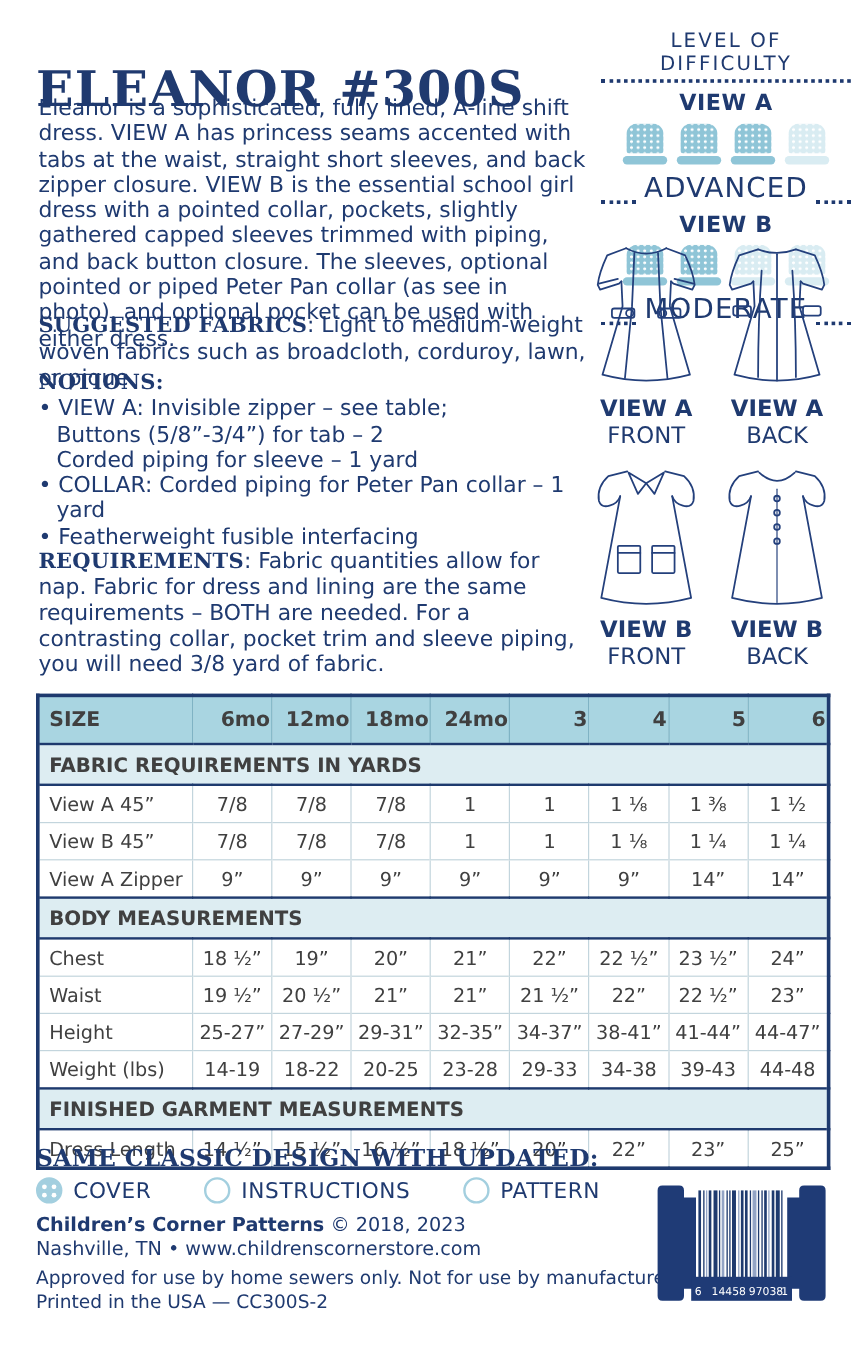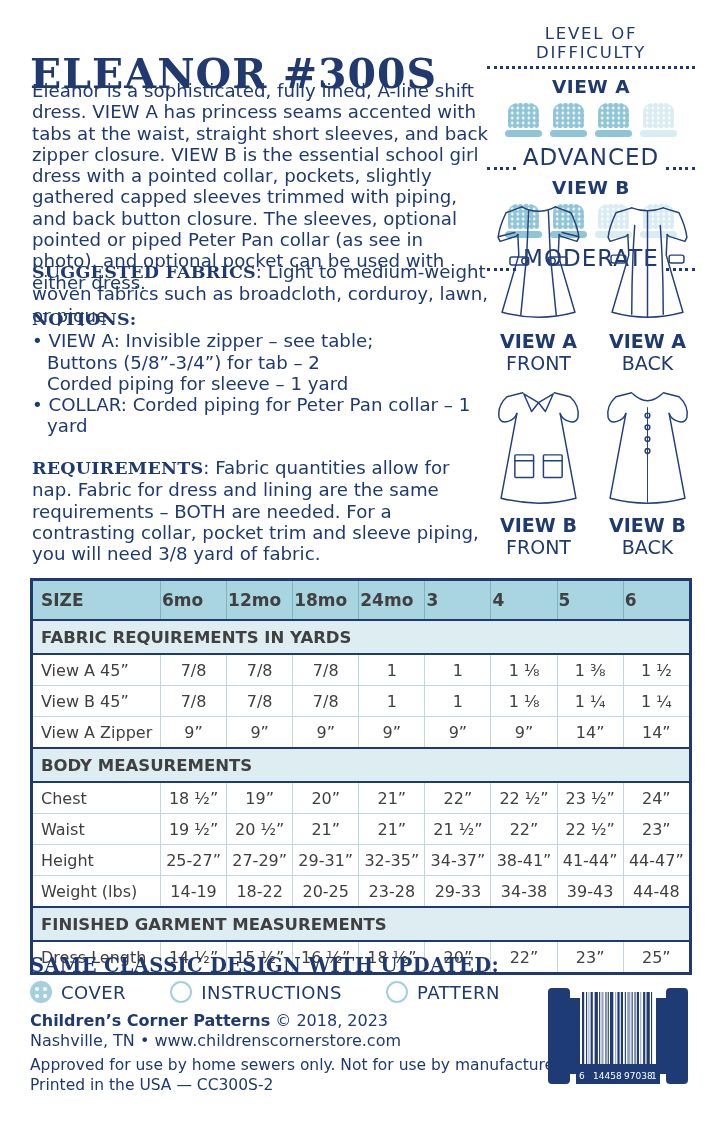--- a/index.html
+++ b/index.html
@@ -15,21 +15,21 @@
   .sect-label{font-family:"DejaVu Serif",serif;font-weight:700;font-size:17.5px;letter-spacing:.2px;}
   .fabrics{left:32px;top:261px;}
   .notions{left:32px;top:309px;}
   .notion-list{margin:0;padding:0;list-style:none;}
   .notion-line1{padding-left:15px;text-indent:-15px;}
   .notion-line1::before{content:"• ";}
   .notion-line2{padding-left:15px;}
   .requirements{left:32px;top:457px;}
 
   
-  .difficulty{left:487px;top:24px;width:208px;text-align:center;}
+  .difficulty{left:501px;top:24px;width:208px;text-align:center;}
   .lod-heading{font-size:16.5px;letter-spacing:1.8px;padding-bottom:4px;
                border-bottom:3px dotted #1f3a70;}
   .view-label{font-size:18.5px;font-weight:700;letter-spacing:.5px;margin-top:7px;}
   .thimble-row{display:flex;justify-content:center;align-items:flex-end;margin:6px 0 7px;}
   .thimble{margin:0 4px;display:flex;flex-direction:column;align-items:center;}
   .thimble .dome{width:31px;height:25px;border-radius:9px 9px 3px 3px;background-color:#8fc5d7;
       background-image:radial-gradient(#fff 1.1px, rgba(255,255,255,0) 1.6px);
       background-size:5.5px 5px;background-position:1.5px 2.5px;}
   .thimble .base{width:37px;height:7px;border-radius:3.5px;background-color:#8fc5d7;margin-top:2px;}
   .thimble.faded .dome,.thimble.faded .base{background-color:#d9ecf2;}
@@ -41,21 +41,21 @@
          column-gap:6px;row-gap:8px;}
   .illo{text-align:center;}
   .illo svg{display:block;margin:0 auto;}
   .illo-l1{font-size:19px;font-weight:700;margin-top:2px;}
   .illo-l2{font-size:19px;}
 
   
   .size-table{left:30px;top:545px;width:662px;border-collapse:collapse;
               border:3px solid #1e3a6e;font-size:16px;color:#404040;margin-top:33px;}
   .size-table th{background:#a9d5e1;font-size:17px;font-weight:700;height:36px;
-                 border-right:1px solid #7fb3c4;text-align:left;}
+                 border-right:1px solid #7fb3c4;text-align:right;}
   .size-table th.first{text-align:left;padding-left:8px;width:118px;}
   .size-table th:last-child{border-right:none;}
   .size-table tr.section td{background:#ddedf2;font-weight:700;font-size:16.5px;height:30px;
       padding-left:8px;border-top:2.5px solid #1e3a6e;border-bottom:2.5px solid #1e3a6e;}
   .size-table tr.header-row th{border-bottom:2.5px solid #1e3a6e;}
   .size-table tr.data td{height:28px;text-align:center;border-right:1px solid #c3d5dd;
       border-top:1px solid #c3d5dd;background:#fff;}
   .size-table tr.data td:last-child{border-right:none;}
   .size-table tr.data td.lbl{text-align:left;padding-left:8px;}
   .size-table tr.data.first-of-sec td{border-top:none;}
@@ -92,20 +92,23 @@
     <ul class="notion-list">
         <li>
           <div class="notion-line1">VIEW A: Invisible zipper – see table;</div>
           <div class="notion-line2">Buttons (5/8”-3/4”) for tab – 2</div>
         </li>
         <li>
           <div class="notion-line2">Corded piping for sleeve – 1 yard</div>
         </li>
         <li>
           <div class="notion-line1">COLLAR: Corded piping for Peter Pan collar – 1 yard</div>
+        </li>
+        <li>
+          <div class="notion-line1">Featherweight fusible interfacing</div>
         </li>
       </ul>
   </div>
 
   <div class="abs sect requirements"><span class="sect-label">REQUIREMENTS</span><span>: Fabric quantities allow for nap. Fabric for dress and lining are the same requirements – BOTH are needed. For a contrasting collar, pocket trim and sleeve piping, you will need 3/8 yard of fabric.</span></div>
 
   <div class="abs difficulty">
     <div class="lod-heading">LEVEL OF DIFFICULTY</div>
 
     <div class="view-label">VIEW A</div>

